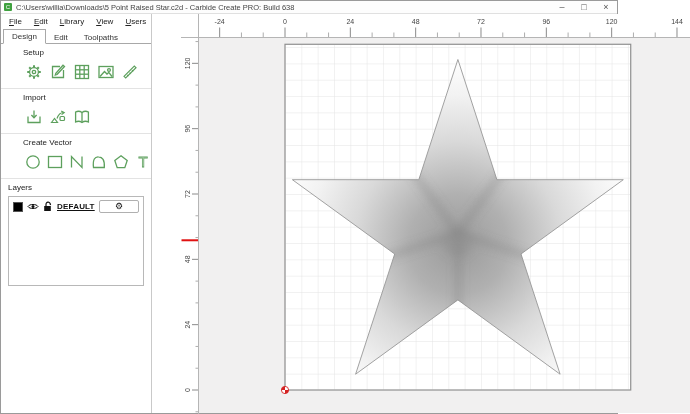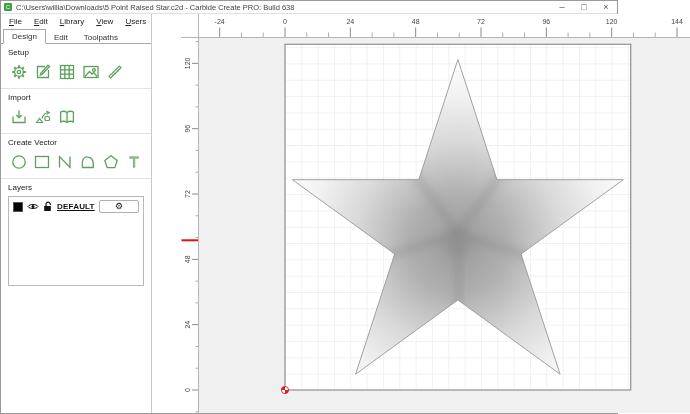--- a/index.html
+++ b/index.html
@@ -18,21 +18,21 @@
 
   
   .left-col { width:151px; flex:0 0 151px; background:#fff; border-right:1px solid #c9c9c9; display:flex; flex-direction:column; }
   .menubar { height:14px; display:flex; align-items:center; gap:2px; padding:0 3px; flex:0 0 14px; }
   .menu-item { display:inline-block; font-size:8px; color:#222; padding:1px 5px; }
   .menu-item::first-letter { text-decoration:underline; }
   .tabstrip { height:16px; flex:0 0 16px; display:flex; align-items:flex-end; padding:0 2px; border-bottom:1px solid #a8a8a8; }
   .tab { font-size:8px; color:#333; padding:2px 8px 2px 8px; margin-bottom:-1px; }
   .tab.active { background:#fff; border:1px solid #a8a8a8; border-bottom:1px solid #fff; }
 
-  .section { padding:3px 7px 5px 7px; border-bottom:1px solid #e3e3e3; }
+  .section { padding:3px 7px 5px 22px; border-bottom:1px solid #e3e3e3; }
   .section-title { font-size:8px; color:#1a1a1a; margin:1px 0 4px 0; }
   .icon-row { display:flex; gap:2px; }
   .tool-btn { width:22px; height:22px; display:flex; align-items:center; justify-content:center; }
   .tool-btn svg { display:block; }
 
   .layers-section { padding:3px 7px; }
   .layers-panel { margin-top:3px; border:1px solid #b8b8b8; background:#fff; height:90px; }
   .layer-row { display:flex; align-items:center; gap:4px; padding:3px 4px; }
   .layer-swatch { width:10px; height:10px; border:1px solid #555; }
   .layer-name { font-size:8px; font-weight:bold; color:#111; letter-spacing:0.2px;text-decoration:underline; }

